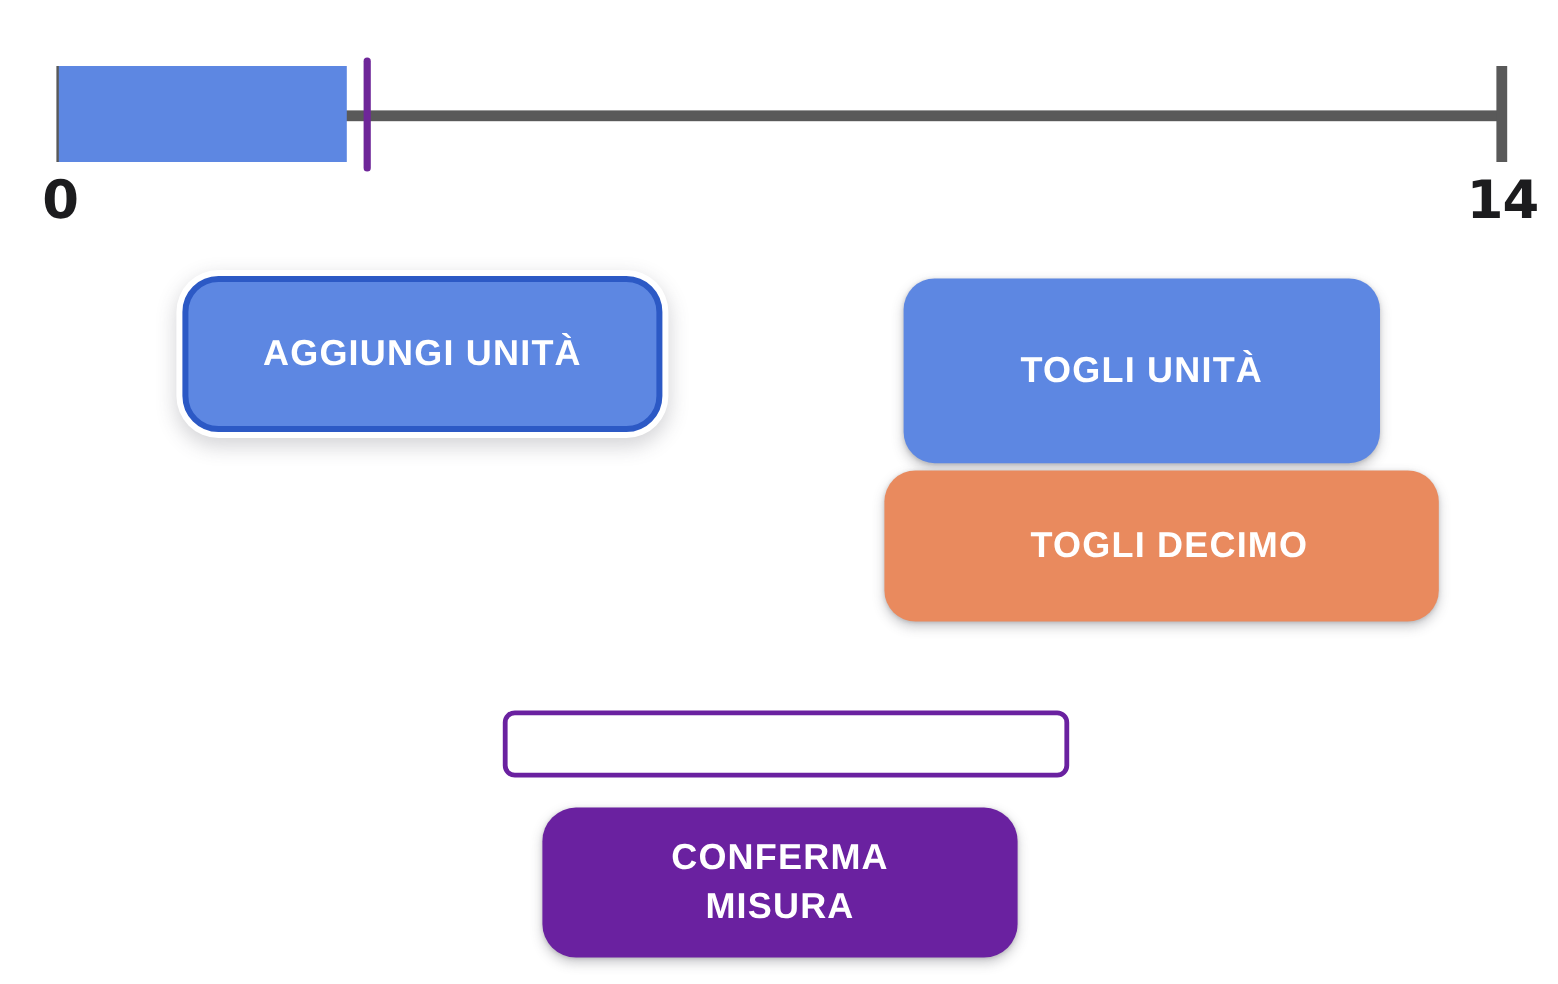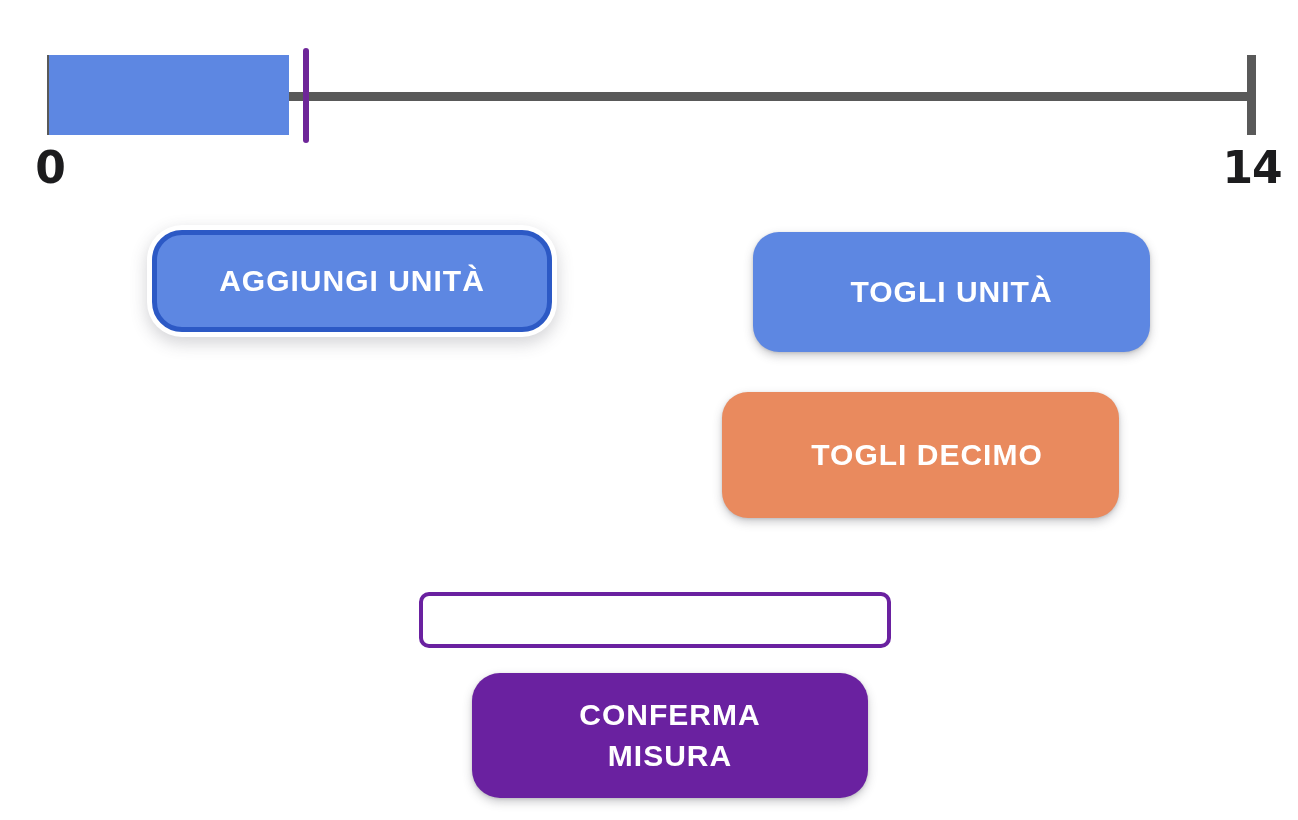--- a/index.html
+++ b/index.html
@@ -27,28 +27,28 @@
 
   
   .btn { position: absolute; display: flex; align-items: center; justify-content: center;
          text-align: center; color: #ffffff; font-weight: 700; font-size: 30px;
          letter-spacing: 1px; line-height: 1.35; white-space: pre-line; cursor: pointer;
          border: none; border-radius: 26px;
          box-shadow: 0 4px 10px rgba(70,70,80,0.28), 0 1px 3px rgba(70,70,80,0.18);
          font-family: "Liberation Sans", "DejaVu Sans", sans-serif; }
   .btn-blue   { background: var(--c-blue); }
   .btn-orange { background: var(--c-orange); }
-  .btn-purple { background: var(--c-purple); margin-left: 20px; }
+  .btn-purple { background: var(--c-purple); }
 
-  .btn-add-unit    { left: 152px; top: 230px; width: 400px; height: 102px;
+  .btn-add-unit    { left: 152px; top: 230px; width: 400px; height: 130px;
                      border: 5px solid var(--c-blue_border); border-radius: 30px;
                      box-shadow: 0 0 0 5px #ffffff, 0 6px 16px 6px rgba(70,70,80,0.22); }
-  .btn-remove-unit { left: 753px; top: 232px; width: 397px; height: 120px; }
+  .btn-remove-unit { left: 753px; top: 232px; width: 397px; height: 154px; }
   .btn-add-tenth   { left: 152px; top: 392px; width: 398px; height: 126px; }
-  .btn-remove-tenth{ left: 722px; top: 392px; width: 397px; height: 126px; padding-left: 13px; }
+  .btn-remove-tenth{ left: 737px; top: 392px; width: 462px; height: 126px; padding-left: 13px; }
   .btn-confirm     { left: 452px; top: 673px; width: 396px; height: 125px; border-radius: 28px; }
 
   
   .measure-input { position: absolute; left: 419px; top: 592px; width: 472px; height: 56px;
                    border: 4px solid var(--c-purple); border-radius: 10px; background: #ffffff;
                    font-size: 28px; padding: 0 14px; color: #222; outline: none;
                    font-family: "Liberation Sans", "DejaVu Sans", sans-serif; }
 </style>
 </head>
 <body>

